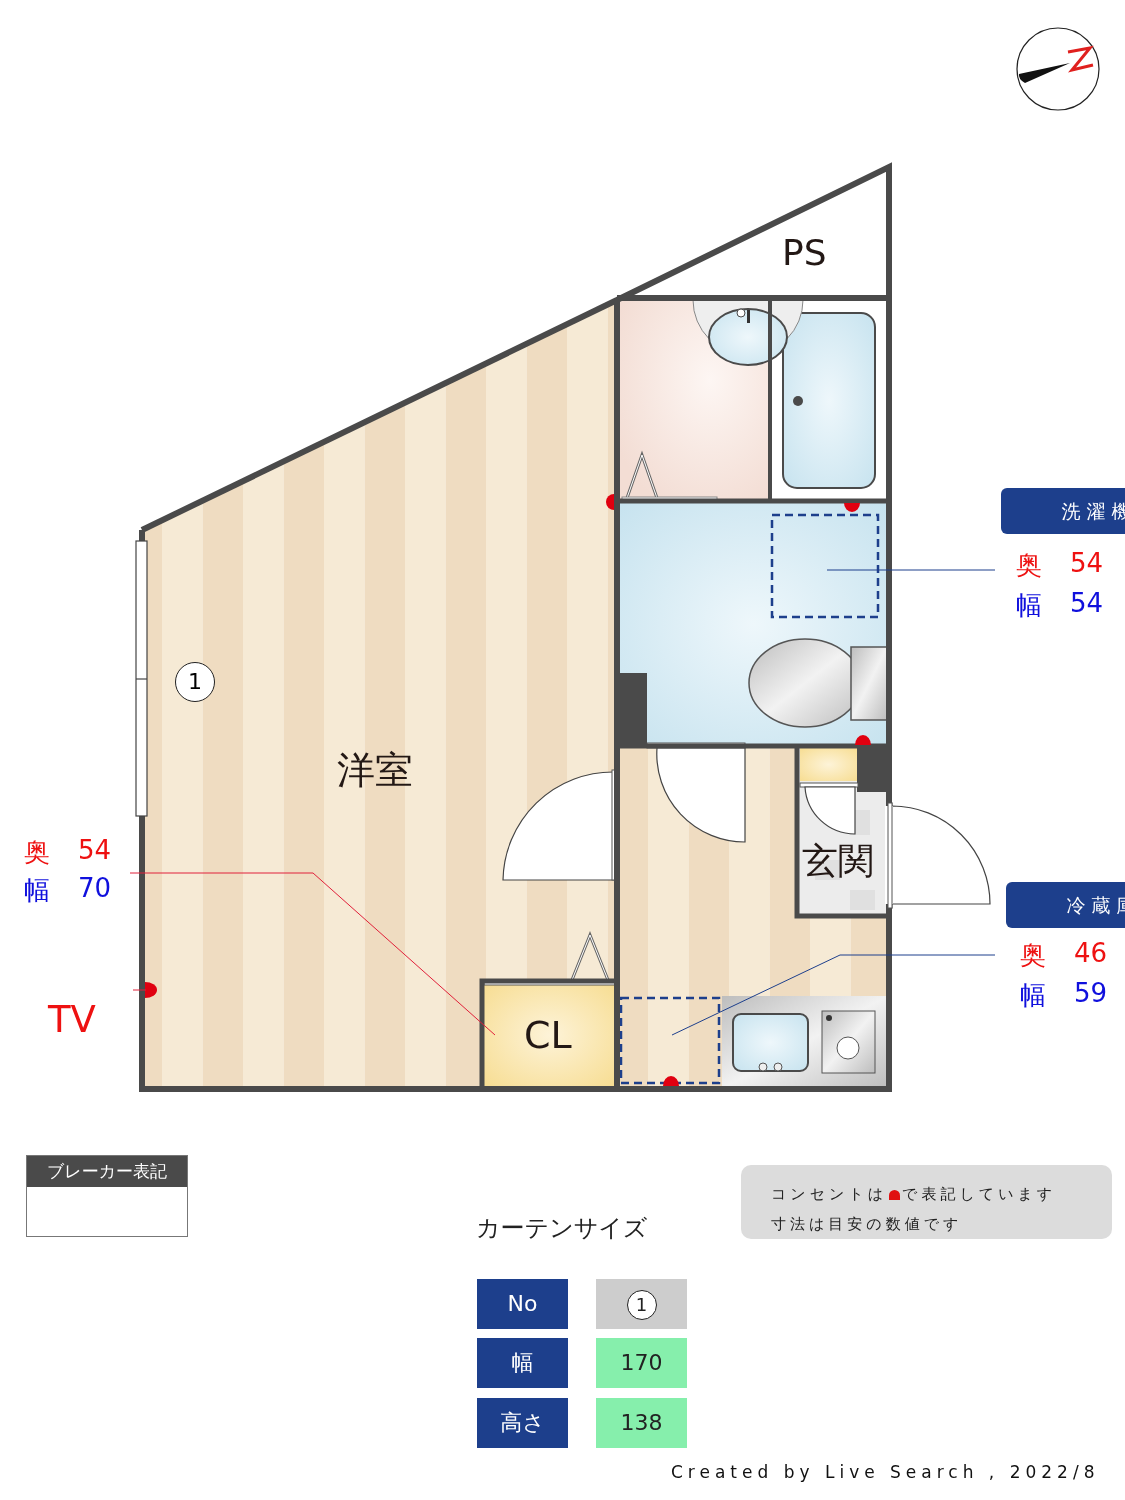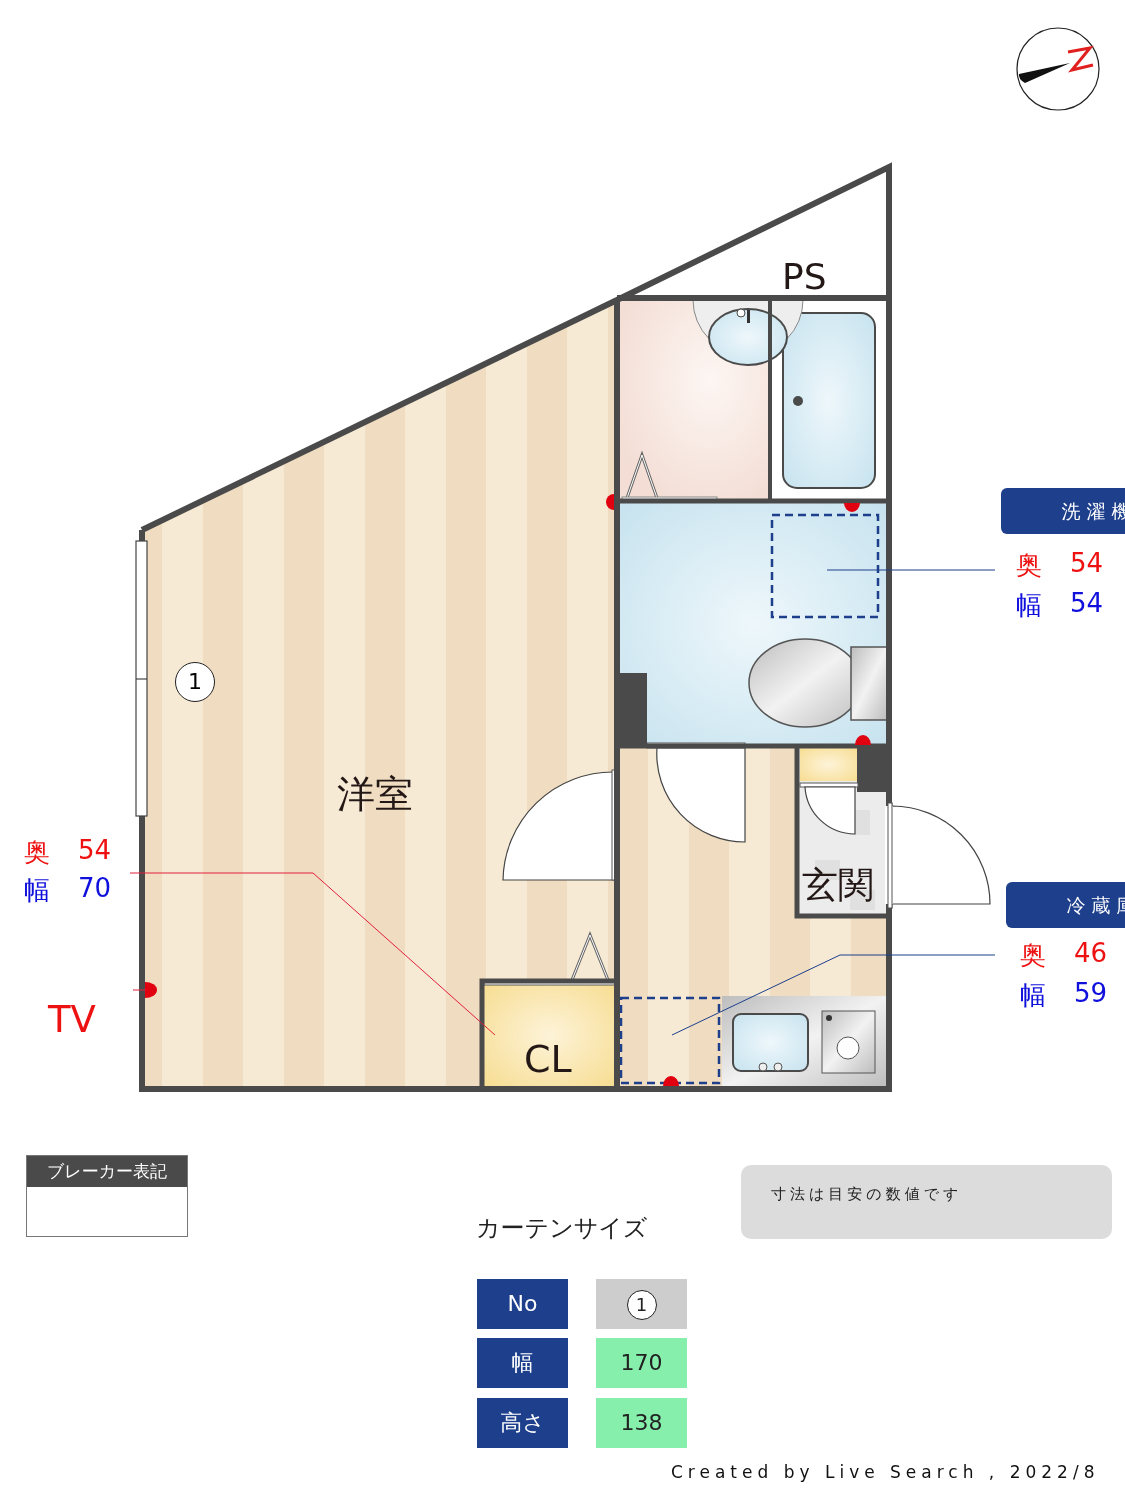--- a/index.html
+++ b/index.html
@@ -1,19 +1,19 @@
 <!DOCTYPE html>
 <html><head>
 <meta charset="utf-8">
 <style>
   html, body { margin:0; padding:0; background:#ffffff; }
   body { width:1125px; height:1500px; position:relative; overflow:hidden; font-family:"DejaVu Sans", sans-serif; }
   .abs { position:absolute; }
   svg.plan { position:absolute; left:0; top:0; }
-  .room-label { position:absolute; color:#231815; font-family:"DejaVu Sans", sans-serif;margin-top:24px; }
+  .room-label { position:absolute; color:#231815; font-family:"DejaVu Sans", sans-serif; }
   .badge-blue { position:absolute; background:#1d3f8c; color:#fff; border-radius:6px; font-size:19px; letter-spacing:6px; text-align:center; line-height:46px; height:46px;padding-left:41px; }
   .dim-row { position:absolute; font-size:26px; display:flex; }
   .dim-row .k { width:54px; }
   .red { color:#ee1111; }
   .blue { color:#1010dd; }
   .breaker { position:absolute; left:26px; top:1155px; width:162px; height:82px; border:1px solid #777; box-sizing:border-box; }
   .breaker .head { background:#4a4a4a; color:#fff; font-size:17px; height:31px; line-height:31px; text-align:center; }
   .breaker .val { color:#ee1111; font-size:30px; text-align:center; line-height:50px; }
   .note { position:absolute; left:741px; top:1165px; width:371px; height:74px; background:#dcdcdc; border-radius:10px; color:#222; font-size:15px; letter-spacing:4px; box-sizing:border-box; padding:14px 0 0 30px; line-height:30px; }
   .note .dot { display:inline-block; width:11px; height:10px; background:#e01010; border-radius:6px 6px 0 0; margin:0 2px; vertical-align:middle; }
@@ -189,20 +189,21 @@
   <span class="k blue">幅</span>
   <span class="blue">70</span>
 </div>
 <div class="abs red" style="left:48px; top:998px; font-size:37px;">TV</div>
 
 <div class="breaker">
   <div class="head">ブレーカー表記</div>
 </div>
 
 <div class="note">
+  <div><span>コンセントは</span><span class="dot"></span><span>で表記しています</span></div>
   <div>寸法は目安の数値です</div>
 </div>
 
 <div class="curtain-title">カーテンサイズ</div>
 <div class="ct-row" style="top:1279px;">
   <div class="h">No</div>
   <div class="v gray"><span class="circle-num">1</span></div>
 </div>
 <div class="ct-row" style="top:1338px;">
   <div class="h">幅</div>

